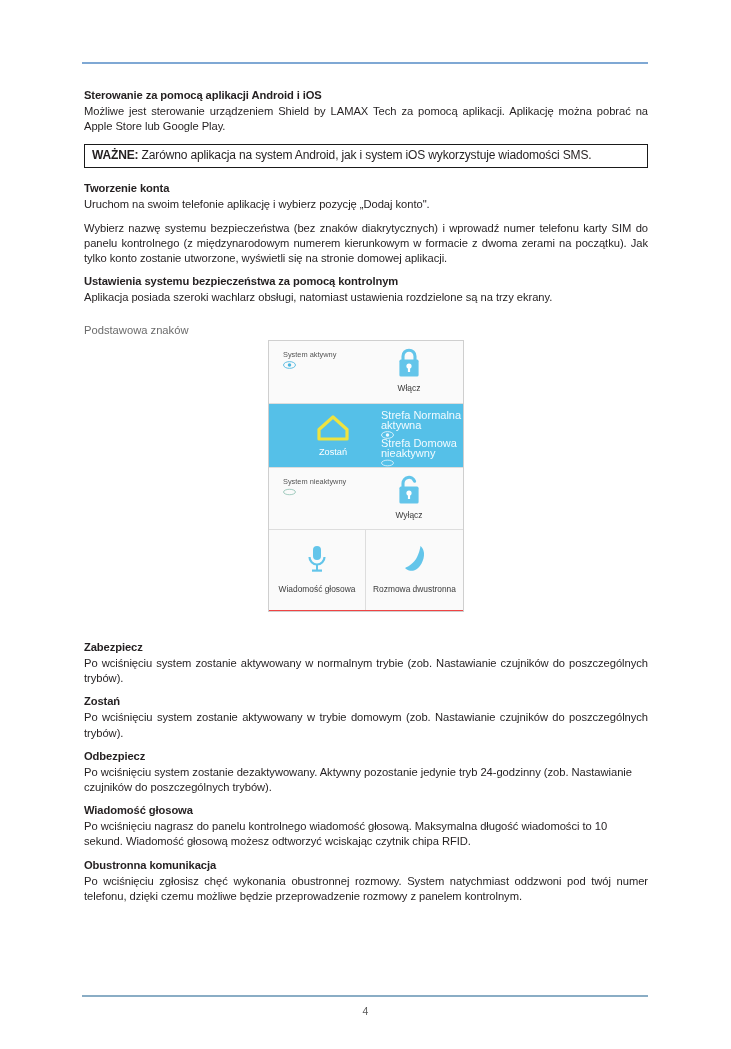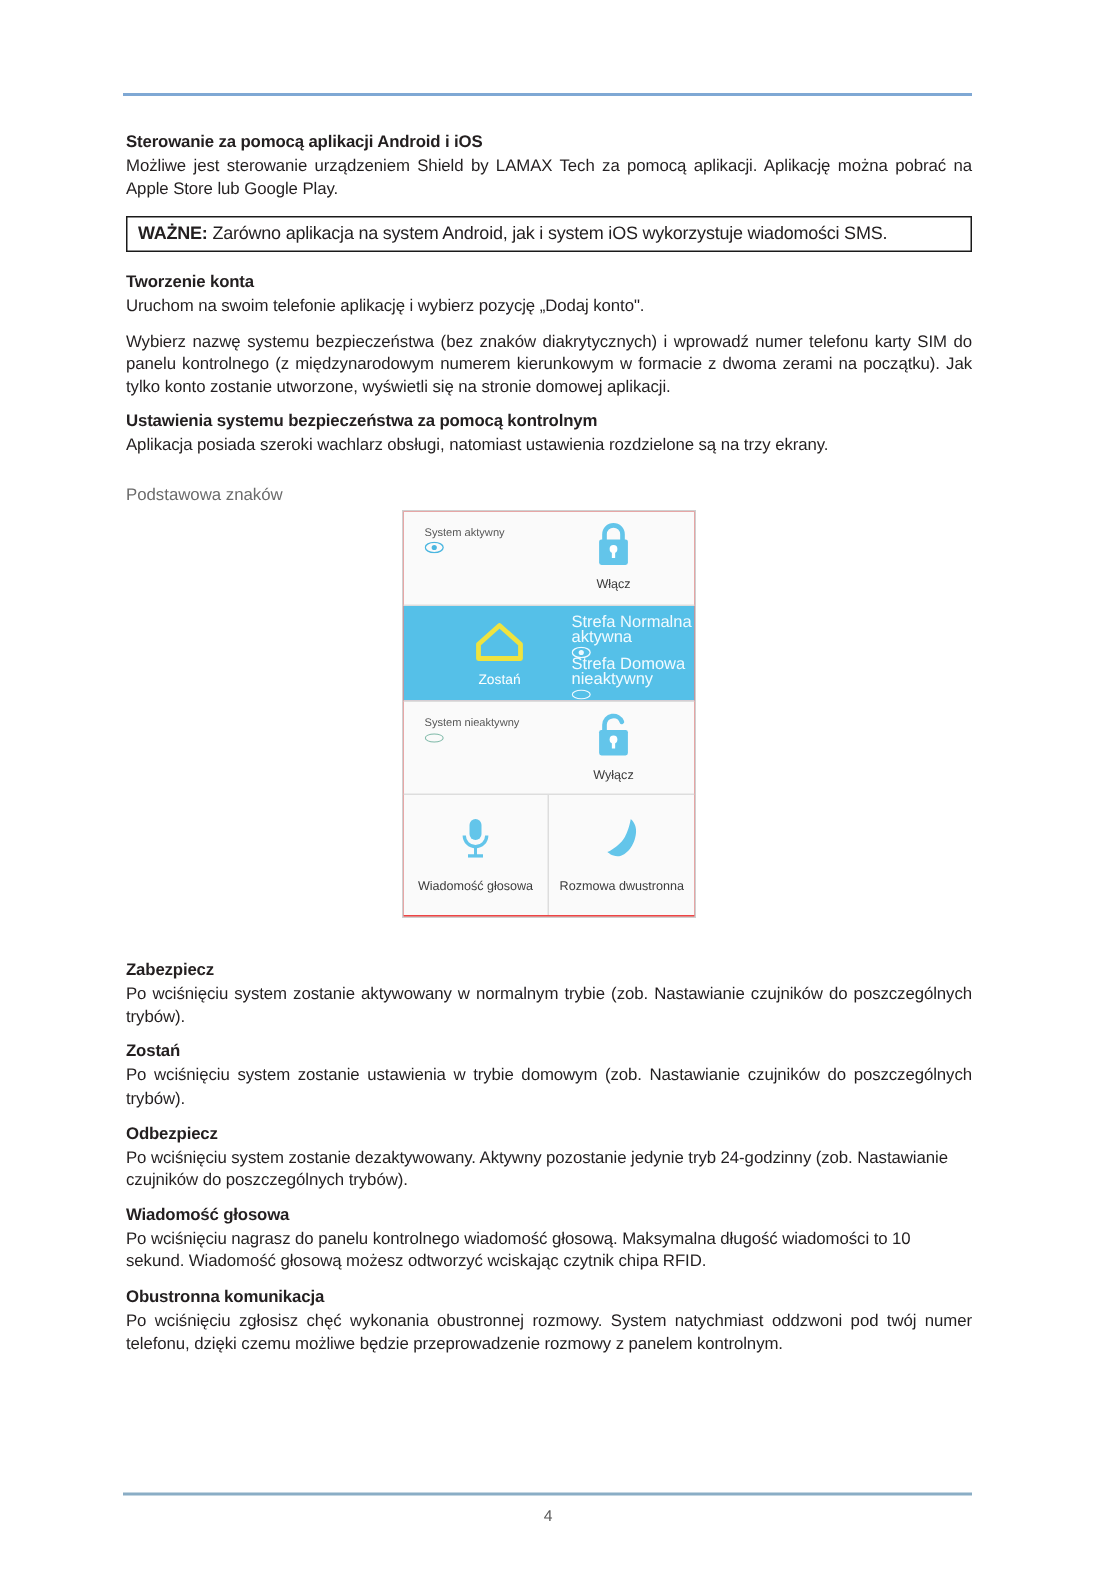--- a/index.html
+++ b/index.html
@@ -289,21 +289,21 @@
   </div>
 
   <div class="content" style="top:612px;margin-top:28px;">
 
     <h2 class="sec">Zabezpiecz</h2>
     <p class="body">Po wciśnięciu system zostanie aktywowany w normalnym trybie (zob. Nastawianie czujników do poszczególnych trybów).</p>
 
     <div class="gap-sm"></div>
 
     <h2 class="sec">Zostań</h2>
-    <p class="body">Po wciśnięciu system zostanie ustawienia w trybie domowym (zob. Nastawianie czujników do poszczególnych trybów).</p>
+    <p class="body">Po wciśnięciu system zostanie aktywowany w trybie domowym (zob. Nastawianie czujników do poszczególnych trybów).</p>
 
     <div class="gap-sm"></div>
 
     <h2 class="sec">Odbezpiecz</h2>
     <p class="body nj">Po wciśnięciu system zostanie dezaktywowany. Aktywny pozostanie jedynie tryb 24-godzinny (zob. Nastawianie czujników do poszczególnych trybów).</p>
 
     <div class="gap-sm"></div>
 
     <h2 class="sec">Wiadomość głosowa</h2>
     <p class="body nj">Po wciśnięciu nagrasz do panelu kontrolnego wiadomość głosową. Maksymalna długość wiadomości to 10 sekund. Wiadomość głosową możesz odtworzyć wciskając czytnik chipa RFID.</p>

